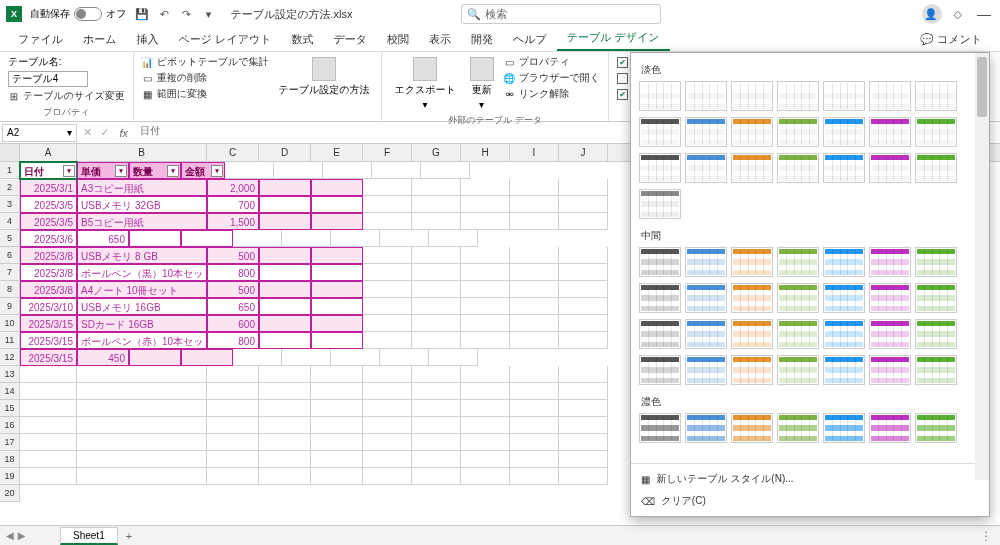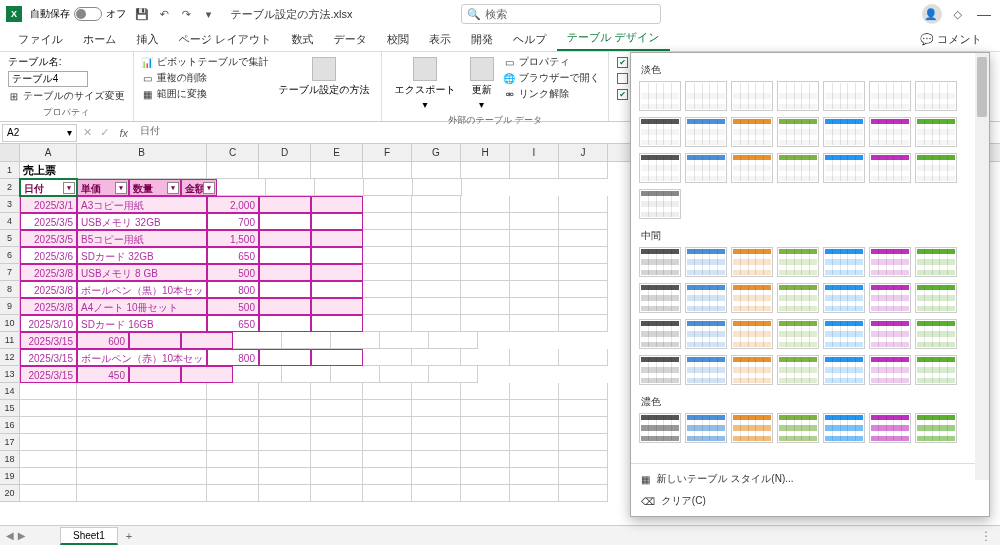--- a/index.html
+++ b/index.html
@@ -280,36 +280,24 @@
         <div class="row-head">14</div>
         <div class="row-head">15</div>
         <div class="row-head">16</div>
         <div class="row-head">17</div>
         <div class="row-head">18</div>
         <div class="row-head">19</div>
         <div class="row-head">20</div>
       </div>
     <div class="cells" id="cells">
         <div class="cell-row">
-          <div class="cell title-cell" style="width: 57px;">売上票</div>
-          <div class="cell" style="width: 130px;"></div>
-          <div class="cell" style="width: 52px;"></div>
-          <div class="cell" style="width: 52px;"></div>
-          <div class="cell" style="width: 52px;"></div>
-          <div class="cell" style="width: 49px;"></div>
-          <div class="cell" style="width: 49px;"></div>
-          <div class="cell" style="width: 49px;"></div>
-          <div class="cell" style="width: 49px;"></div>
-          <div class="cell" style="width: 49px;"></div>
-        </div>
-        <div class="cell-row">
           <div class="cell tbl-header selected-cell" style="width: 57px;">日付<span class="dd">▾</span></div>
           <div class="cell tbl-header" style="width: 52px;">単価<span class="dd">▾</span></div>
           <div class="cell tbl-header" style="width: 52px;">数量<span class="dd">▾</span></div>
-          <div class="cell tbl-header" style="width: 36px;">金額<span class="dd">▾</span></div>
+          <div class="cell tbl-header" style="width: 44px;">金額<span class="dd">▾</span></div>
           <div class="cell" style="width: 49px;"></div>
           <div class="cell" style="width: 49px;"></div>
           <div class="cell" style="width: 49px;"></div>
           <div class="cell" style="width: 49px;"></div>
           <div class="cell" style="width: 49px;"></div>
         </div>
         <div class="cell-row tbl-row-even">
           <div class="cell tbl-cell num" style="width: 57px;">2025/3/1</div>
           <div class="cell tbl-cell" style="width: 130px;">A3コピー用紙</div>
           <div class="cell tbl-cell num" style="width: 52px;">2,000</div>
@@ -340,21 +328,20 @@
           <div class="cell tbl-cell num" style="width: 52px;"></div>
           <div class="cell tbl-cell num" style="width: 52px;"></div>
           <div class="cell" style="width: 49px;"></div>
           <div class="cell" style="width: 49px;"></div>
           <div class="cell" style="width: 49px;"></div>
           <div class="cell" style="width: 49px;"></div>
           <div class="cell" style="width: 49px;"></div>
         </div>
         <div class="cell-row tbl-row-odd">
           <div class="cell tbl-cell num" style="width: 57px;">2025/3/6</div>
-          <div class="cell tbl-cell" style="width: 130px;">SDカード 32GB</div>
           <div class="cell tbl-cell num" style="width: 52px;">650</div>
           <div class="cell tbl-cell num" style="width: 52px;"></div>
           <div class="cell tbl-cell num" style="width: 52px;"></div>
           <div class="cell" style="width: 49px;"></div>
           <div class="cell" style="width: 49px;"></div>
           <div class="cell" style="width: 49px;"></div>
           <div class="cell" style="width: 49px;"></div>
           <div class="cell" style="width: 49px;"></div>
         </div>
         <div class="cell-row tbl-row-even">
@@ -388,32 +375,33 @@
           <div class="cell tbl-cell num" style="width: 52px;"></div>
           <div class="cell tbl-cell num" style="width: 52px;"></div>
           <div class="cell" style="width: 49px;"></div>
           <div class="cell" style="width: 49px;"></div>
           <div class="cell" style="width: 49px;"></div>
           <div class="cell" style="width: 49px;"></div>
           <div class="cell" style="width: 49px;"></div>
         </div>
         <div class="cell-row tbl-row-odd">
           <div class="cell tbl-cell num" style="width: 57px;">2025/3/10</div>
-          <div class="cell tbl-cell" style="width: 130px;">SDカード 16GB</div>
+          <div class="cell tbl-cell" style="width: 130px;">USBメモリ 16GB</div>
           <div class="cell tbl-cell num" style="width: 52px;">650</div>
           <div class="cell tbl-cell num" style="width: 52px;"></div>
           <div class="cell tbl-cell num" style="width: 52px;"></div>
           <div class="cell" style="width: 49px;"></div>
           <div class="cell" style="width: 49px;"></div>
           <div class="cell" style="width: 49px;"></div>
           <div class="cell" style="width: 49px;"></div>
           <div class="cell" style="width: 49px;"></div>
         </div>
         <div class="cell-row tbl-row-even">
           <div class="cell tbl-cell num" style="width: 57px;">2025/3/15</div>
+          <div class="cell tbl-cell" style="width: 130px;">SDカード 16GB</div>
           <div class="cell tbl-cell num" style="width: 52px;">600</div>
           <div class="cell tbl-cell num" style="width: 52px;"></div>
           <div class="cell tbl-cell num" style="width: 52px;"></div>
           <div class="cell" style="width: 49px;"></div>
           <div class="cell" style="width: 49px;"></div>
           <div class="cell" style="width: 49px;"></div>
           <div class="cell" style="width: 49px;"></div>
           <div class="cell" style="width: 49px;"></div>
         </div>
         <div class="cell-row tbl-row-odd">

